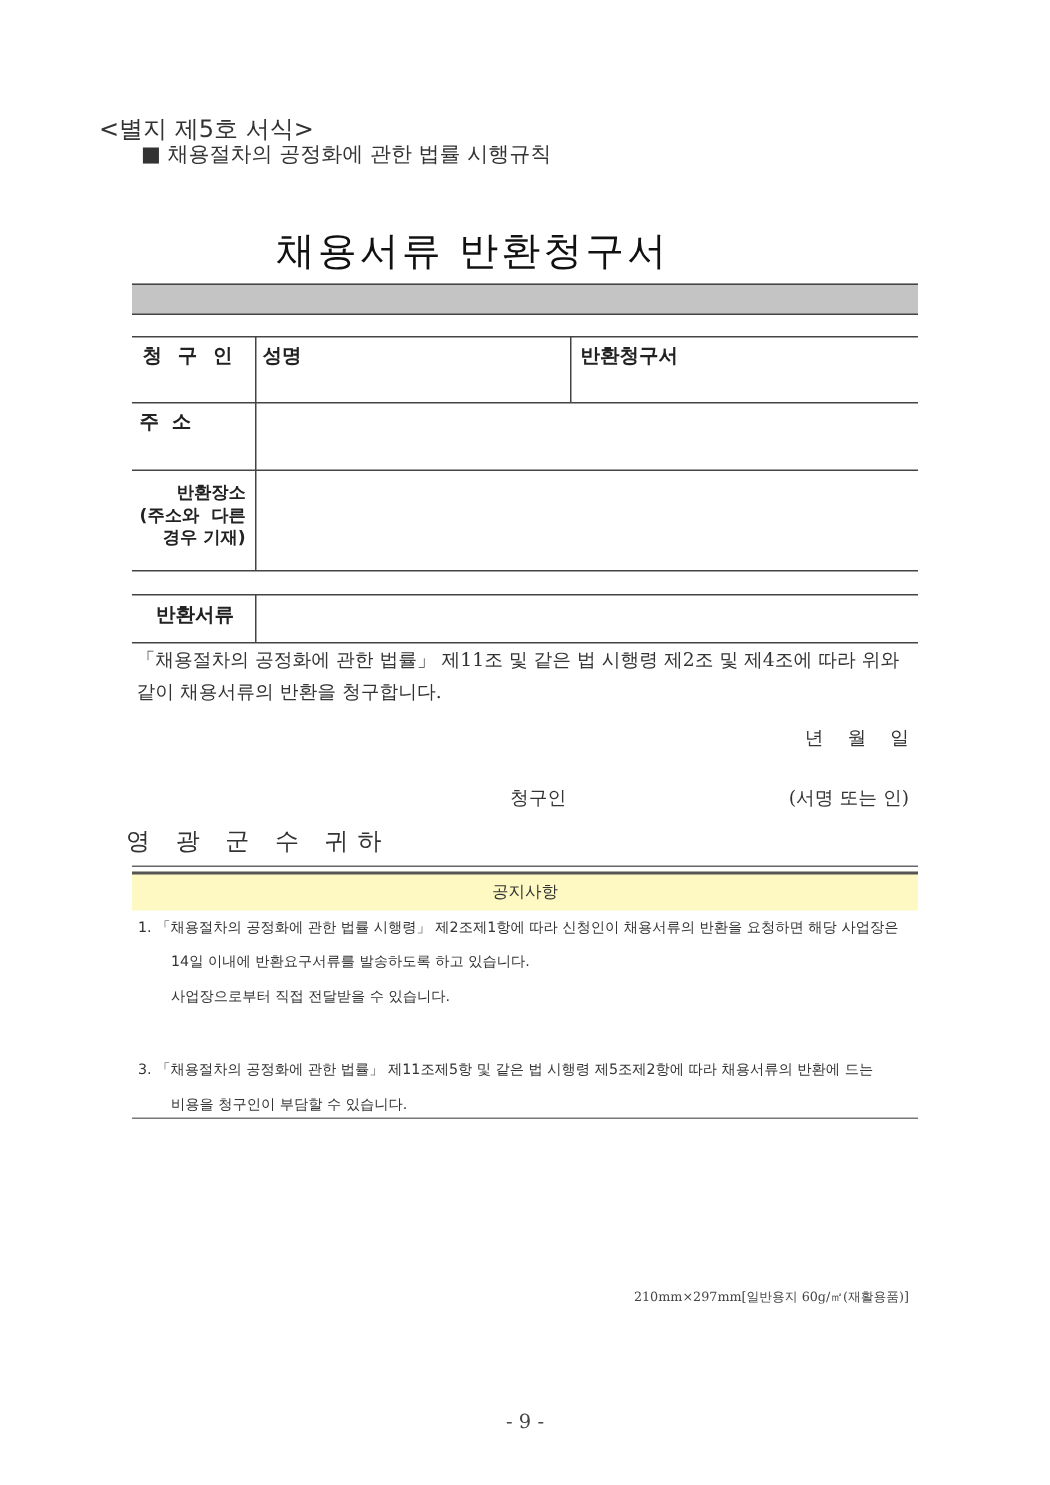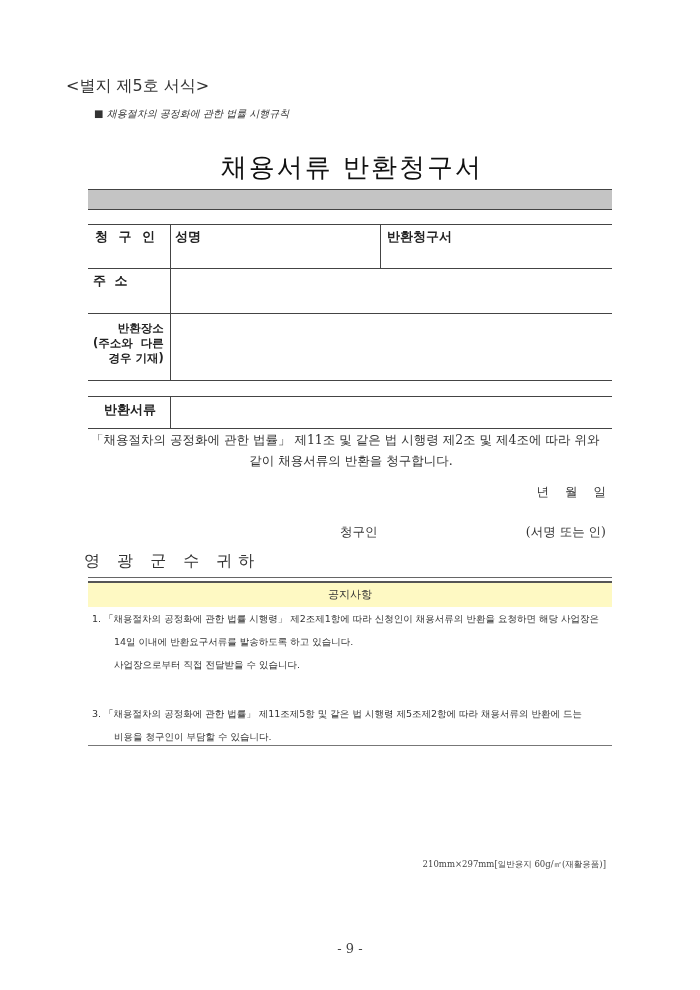--- a/index.html
+++ b/index.html
@@ -1,21 +1,21 @@
 <!DOCTYPE html>
 <html><head>
 <meta charset="utf-8">
 <style>
   html, body { margin:0; padding:0; background:#fff; }
   body { width:700px; height:990px; position:relative; overflow:hidden;
          font-family:"DejaVu Serif", "Liberation Serif", serif; color:#222; }
   .abs { position:absolute; }
   .form-label { left:66px; top:76px; font-size:16px; color:#333; font-family:"DejaVu Sans", sans-serif; }
-  .law-ref { left:94px; top:107px; font-size:10px; color:#333; font-family:"DejaVu Sans", sans-serif;font-style:italic; }
-  .title { left:0; width:630px; top:150px; text-align:center; font-size:26px; letter-spacing:2px; color:#111;padding-left:37px; }
+  .law-ref { left:94px; top:94px; font-size:14px; color:#333; font-family:"DejaVu Sans", sans-serif; }
+  .title { left:0; width:630px; top:150px; text-align:center; font-size:26px; letter-spacing:2px; color:#111; }
   .graybar { left:88px; top:189px; width:524px; height:21px; background:#c4c4c4;
              border-top:1.5px solid #444; border-bottom:1.5px solid #444; box-sizing:border-box; }
   .hline { position:absolute; left:88px; width:524px; height:0; border-top:1.3px solid #444; }
   .vline { position:absolute; width:0; border-left:1.3px solid #444; }
   .cell-label { position:absolute; font-size:13px; font-weight:bold; color:#222; font-family:"DejaVu Sans", sans-serif; }
   .small-label { font-size:11.5px; line-height:15px; font-weight:bold; }
   .para { left:91px; top:429px; width:520px; font-size:12.5px; line-height:21px; color:#333; }
   .date { right:94px; top:484px; font-size:12.5px; word-spacing:12px; color:#333; }
   .req { left:340px; top:524px; font-size:12.5px; color:#333; }
   .sign { right:94px; top:524px; font-size:12.5px; color:#333; }
@@ -65,21 +65,21 @@
   <div style="white-space:pre;">(주소와  다른</div>
   <div>경우 기재)</div>
 </div>
 <div class="abs" style="left:172px; top:315px; width:438px; height:63px;"></div>
 
 <div class="cell-label" style="left:104px; top:401px;">반환서류</div>
 <div class="abs" style="left:172px; top:398px; width:438px; height:28px;"></div>
 
 <div class="abs para">
   <div style="white-space:nowrap;">「채용절차의 공정화에 관한 법률」 제11조 및 같은 법 시행령 제2조 및 제4조에 따라 위와</div>
-  <div style="padding-left:0;text-align:center;">같이 채용서류의 반환을 청구합니다.</div>
+  <div style="padding-left:0;">같이 채용서류의 반환을 청구합니다.</div>
 </div>
 
 <div class="abs date">년 월 일</div>
 <div class="abs req">청구인</div>
 <div class="abs sign">(서명 또는 인)</div>
 
 <div class="abs addressee">영 광 군 수 귀하</div>
 
 <div class="hline" style="top:577px; border-top:1px solid #666;"></div>
 <div class="abs notice-head">공지사항</div>

